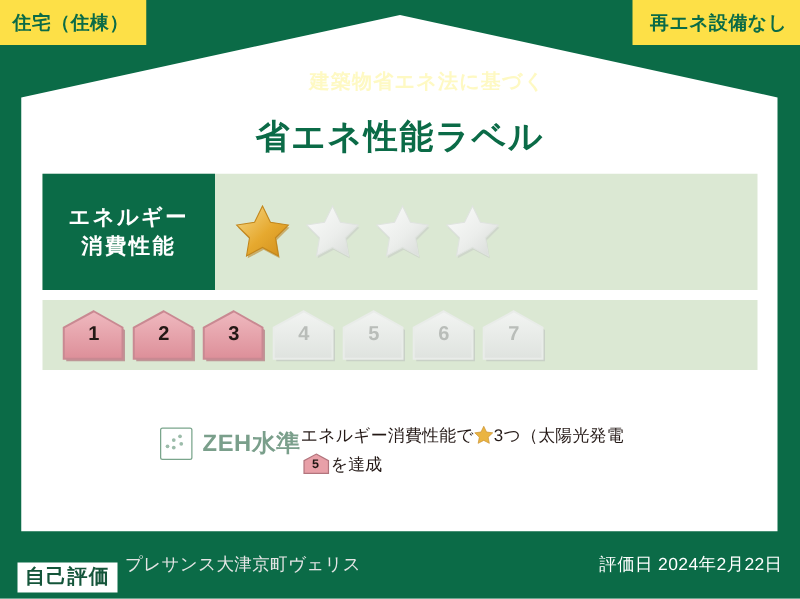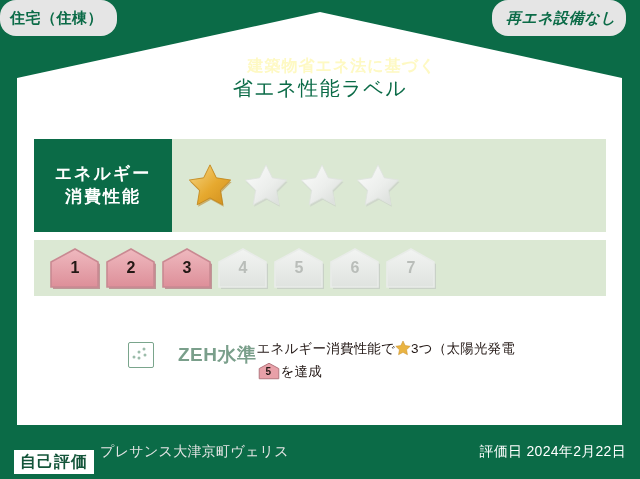--- a/index.html
+++ b/index.html
@@ -20,57 +20,56 @@
     position: absolute;
     left: 0; top: 0;
     width: 640px; height: 479px;
     pointer-events: none;
   }
 
   
   .corner-tag {
     position: absolute;
     top: 0;
-    background: #e5e5e5;
+    background: #fde047;
     color: #0b6b47;
     font-weight: bold;
     font-size: 15px;
     letter-spacing: 0.5px;
     display: flex;
     align-items: center;
     justify-content: center;
     height: 36px;
     z-index: 6;
-    border-radius: 16px;
   }
   #tag-left  { left: 0;  padding: 0 14px 0 10px; }
-  #tag-right { right: 14px; padding: 0 10px 0 14px; font-style: italic; }
+  #tag-right { right: 0; padding: 0 10px 0 14px; }
 
   
   #title-block {
     position: absolute;
     left: 0; right: 0; top: 56px;
     text-align: center;
     z-index: 5;
   }
   #title-sub {
     color: #fef9c3;
     font-size: 16px;
     font-weight: bold;
     letter-spacing: 1px;
     line-height: 1.2;
     margin-left: 44px;
   }
   #title-main {
     color: #0b6b47;
-    font-size: 20px;
-    font-weight: normal;
+    font-size: 27px;
+    font-weight: bold;
     letter-spacing: 1.5px;
     line-height: 1.3;
-    margin-top: 0;
+    margin-top: 17px;
   }
 
   
   #panel {
     position: absolute;
     left: 34px; top: 139px;
     width: 572px;
     z-index: 5;
   }
   .rating-row {
@@ -132,21 +131,21 @@
     left: 34px; top: 336px;
     width: 572px;
     display: flex;
     align-items: flex-start;
     z-index: 5;
   }
   #zeh {
     flex: 0 0 206px;
     display: flex;
     align-items: center;
-    gap: 24px;
+    gap: 8px;
     padding-top: 6px;
     padding-left: 94px;
   }
   #zeh-icon {
     width: 26px; height: 26px;
     border: 1.6px solid #7aa58c;
     border-radius: 2px;
     position: relative;
     flex: 0 0 26px;
   }

